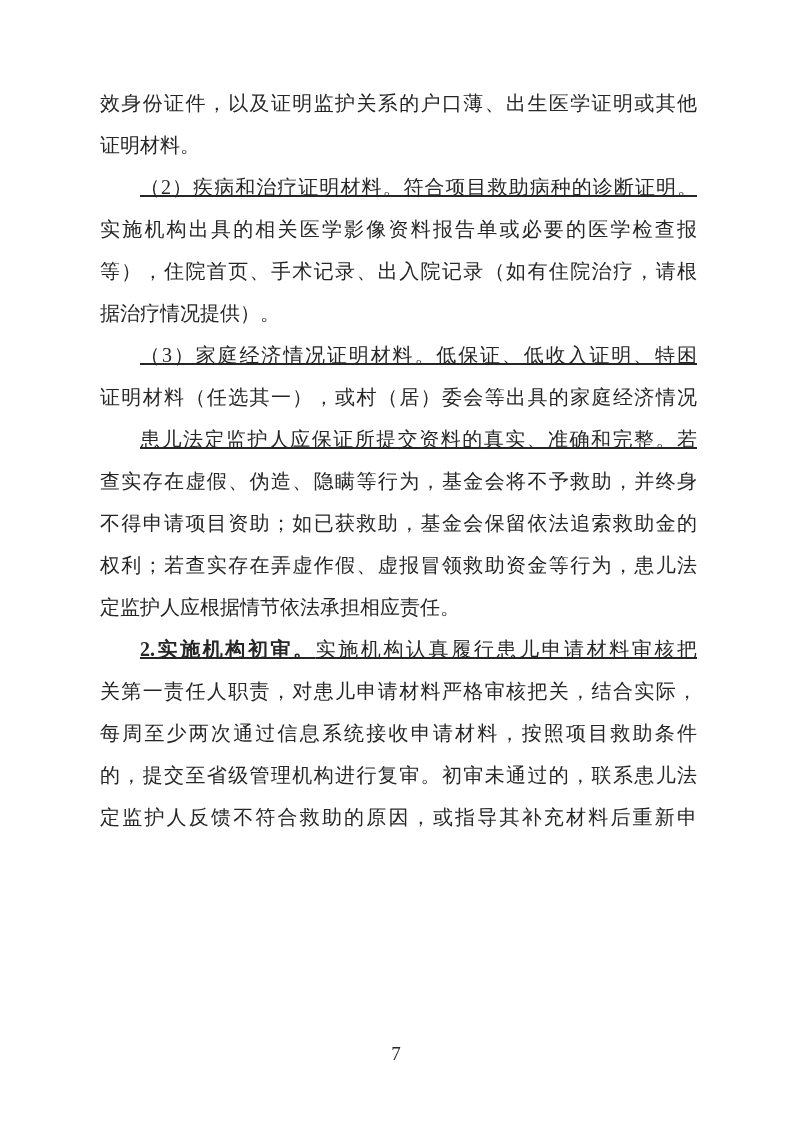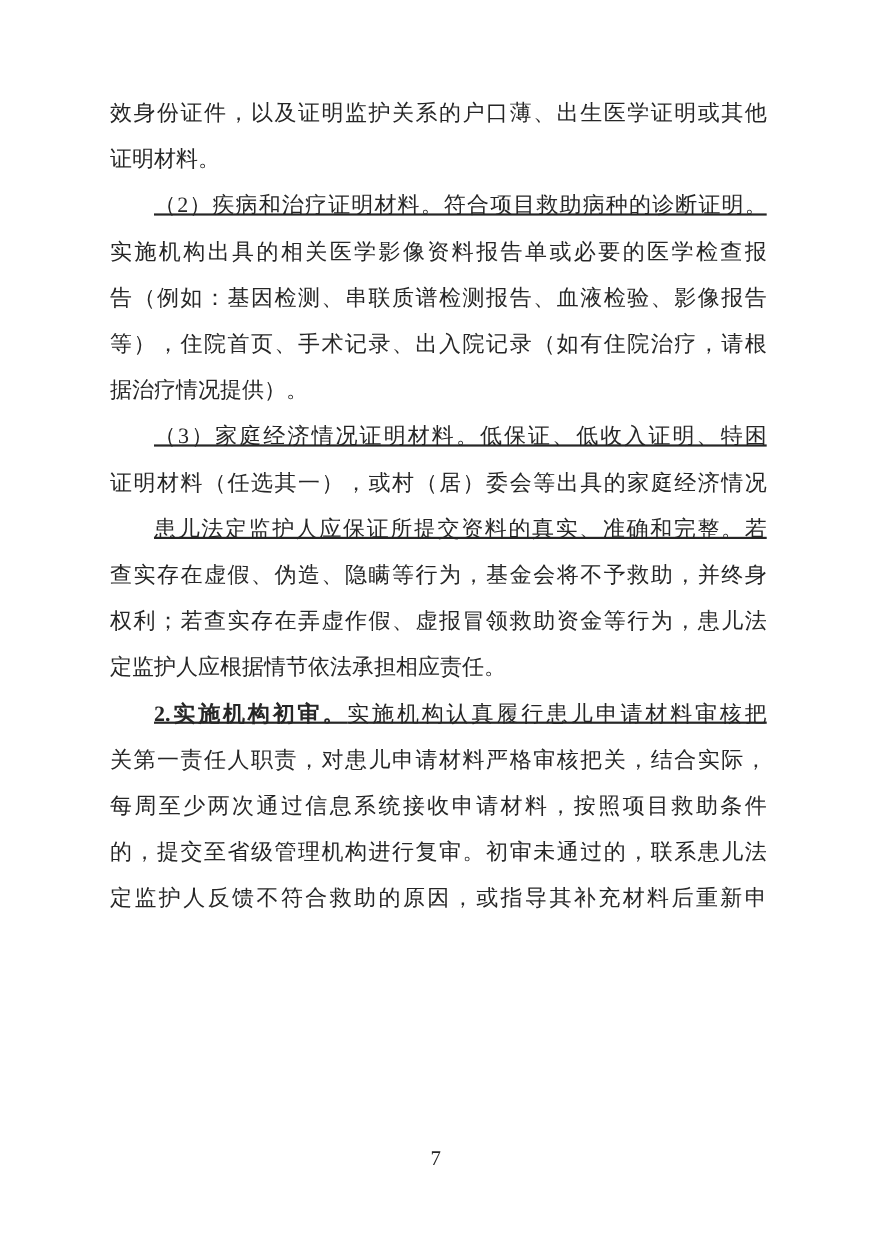--- a/index.html
+++ b/index.html
@@ -59,27 +59,27 @@
 </style>
 </head>
 <body>
 
 <div class="page">
   <div class="doc-body">
       <div class="line justify"><span>效身份证件，以及证明监护关系的户口薄、出生医学证明或其他</span></div>
       <div class="line plain"><span>证明材料。</span></div>
       <div class="line indent justify"><span>（2）疾病和治疗证明材料。符合项目救助病种的诊断证明。</span></div>
       <div class="line justify"><span>实施机构出具的相关医学影像资料报告单或必要的医学检查报</span></div>
-      <div class="line justify"><span>告（例如：基因检测、串联质谱检测报告、血液检验、影像报告</span></div>
       <div class="line justify"><span>等），住院首页、手术记录、出入院记录（如有住院治疗，请根</span></div>
       <div class="line plain"><span>据治疗情况提供）。</span></div>
       <div class="line indent justify"><span>（3）家庭经济情况证明材料。低保证、低收入证明、特困</span></div>
       <div class="line justify"><span>证明材料（任选其一），或村（居）委会等出具的家庭经济情况</span></div>
       <div class="line indent justify"><span>患儿法定监护人应保证所提交资料的真实、准确和完整。若</span></div>
       <div class="line justify"><span>查实存在虚假、伪造、隐瞒等行为，基金会将不予救助，并终身</span></div>
+      <div class="line justify"><span>不得申请项目资助；如已获救助，基金会保留依法追索救助金的</span></div>
       <div class="line justify"><span>权利；若查实存在弄虚作假、虚报冒领救助资金等行为，患儿法</span></div>
       <div class="line plain"><span>定监护人应根据情节依法承担相应责任。</span></div>
       <div class="line indent justify"><span class="bold">2.实施机构初审。</span><span>实施机构认真履行患儿申请材料审核把</span></div>
       <div class="line justify"><span>关第一责任人职责，对患儿申请材料严格审核把关，结合实际，</span></div>
       <div class="line justify"><span>每周至少两次通过信息系统接收申请材料，按照项目救助条件</span></div>
       <div class="line justify"><span>的，提交至省级管理机构进行复审。初审未通过的，联系患儿法</span></div>
       <div class="line justify"><span>定监护人反馈不符合救助的原因，或指导其补充材料后重新申</span></div>
     </div>
   <div class="page-number">7</div>
 </div>

